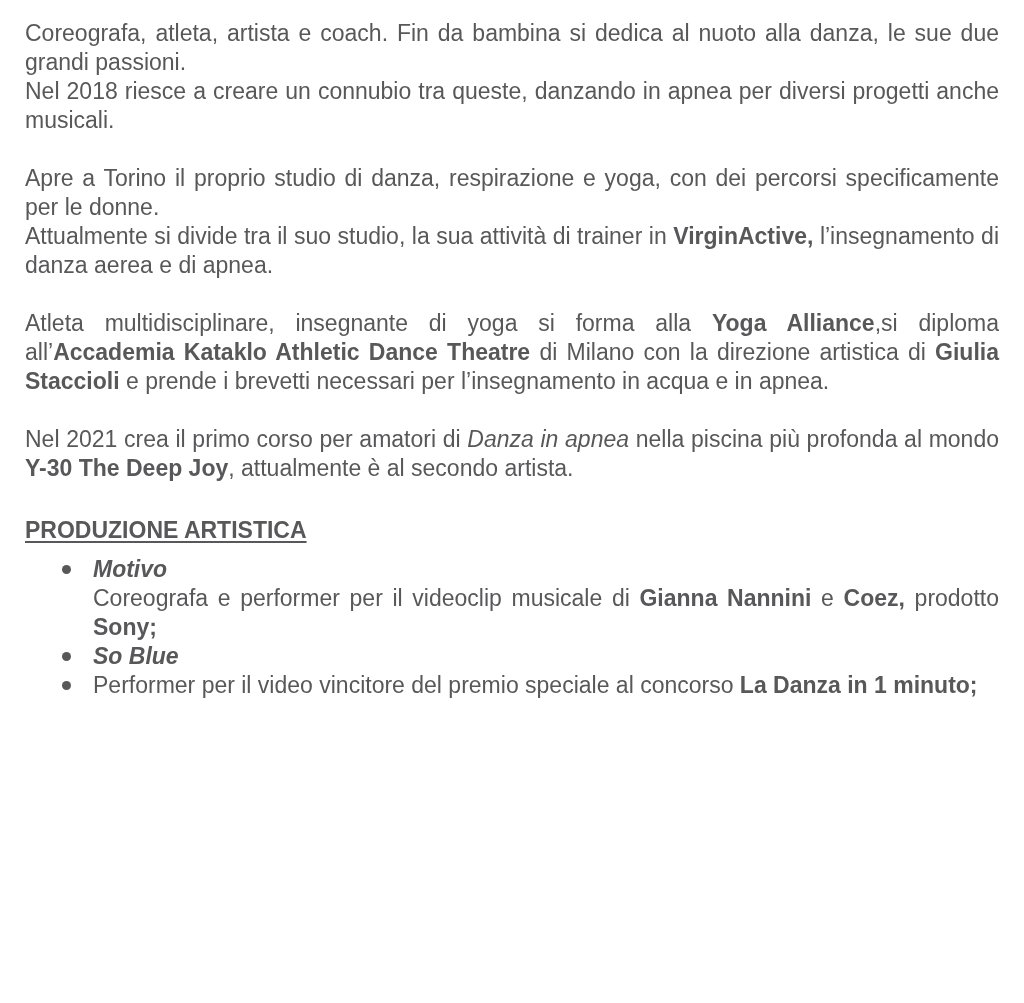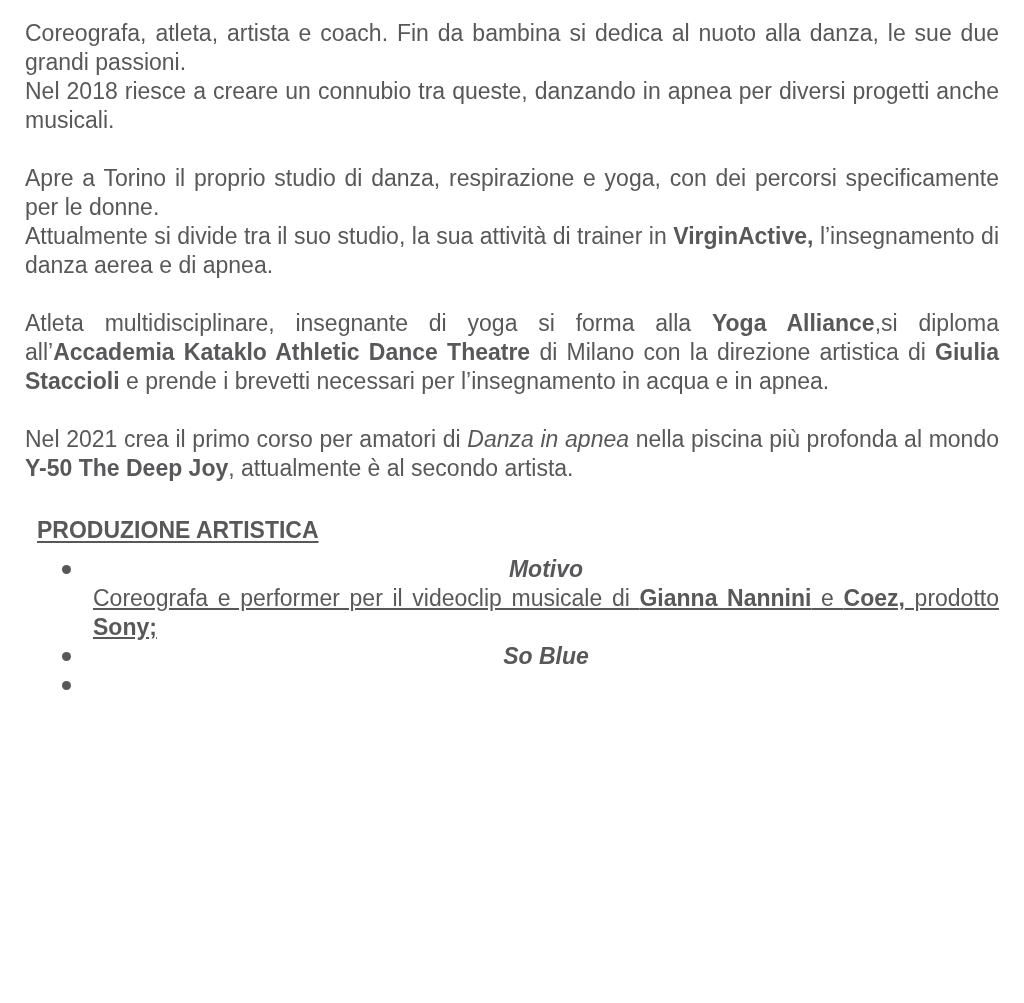--- a/index.html
+++ b/index.html
@@ -29,21 +29,20 @@
   }
   .heading {
     margin: 33px 0 0 0;
     font-size: 23px;
     line-height: 29px;
     font-weight: bold;
   }
   .heading-text {
     text-decoration: underline;
     text-underline-offset: 3px;
-    margin-left: 12px;
   }
   .prod-list {
     list-style: none;
     margin: 10px 0 0 0;
     padding: 0;
   }
   .item {
     position: relative;
     padding-left: 68px;
   }
@@ -52,58 +51,57 @@
     left: 37px;
     top: 10px;
     width: 9px;
     height: 9px;
     border-radius: 50%;
     background: #58585a;
   }
   .item-title {
     font-weight: bold;
     font-style: italic;
-    text-align: center;
   }
   .item-desc {
     text-align: justify;
-    text-decoration: underline;
   }
   b { font-weight: bold; font-style: normal; }
   i.run { font-style: italic; font-weight: normal; }
 </style>
 </head>
 <body>
 
 <div class="page">
 
   <p class="para"><span>Coreografa, atleta, artista e coach. Fin da bambina si dedica al nuoto alla danza, le sue due grandi passioni.
 Nel 2018 riesce a creare un connubio tra queste, danzando in apnea per diversi progetti anche musicali.</span></p>
 
   <p class="para"><span>Apre a Torino il proprio studio di danza, respirazione e yoga, con dei percorsi specificamente per le donne.
 Attualmente si divide tra il suo studio, la sua attività di trainer in </span><b>VirginActive,</b><span> l’insegnamento di danza aerea e di apnea.</span></p>
 
   <p class="para"><span>Atleta multidisciplinare, insegnante di yoga si forma alla </span><b>Yoga Alliance</b><span>,si diploma all’</span><b>Accademia Kataklo Athletic Dance Theatre</b><span> di Milano con la direzione artistica di </span><b>Giulia Staccioli</b><span> e prende i brevetti necessari per l’insegnamento in acqua e in apnea.</span></p>
 
-  <p class="para"><span>Nel 2021 crea il primo corso per amatori di </span><i class="run">Danza in apnea</i><span> nella piscina più profonda al mondo </span><b>Y-50 The Deep Joy</b><span>, attualmente è al secondo artista.</span></p>
+  <p class="para"><span>Nel 2021 crea il primo corso per amatori di </span><i class="run">Danza in apnea</i><span> nella piscina più profonda al mondo </span><b>Y-30 The Deep Joy</b><span>, attualmente è al secondo artista.</span></p>
 
   <h2 class="heading"><span class="heading-text">PRODUZIONE ARTISTICA</span></h2>
 
   <ul class="prod-list">
 
     <li class="item">
       <span class="bullet-dot"></span>
       <div class="item-title">Motivo</div>
       <div class="item-desc"><span>Coreografa e performer per il videoclip musicale di </span><b>Gianna Nannini</b><span> e </span><b>Coez,</b><span> prodotto </span><b>Sony;</b></div>
     </li>
 
     <li class="item">
       <span class="bullet-dot"></span>
       <div class="item-title">So Blue</div>
     </li>
 
     <li class="item">
       <span class="bullet-dot"></span>
+      <div class="item-desc"><span>Performer per il video vincitore del premio speciale al concorso </span><b>La Danza in 1 minuto;</b></div>
     </li>
 
 
   </ul>
 </div>
 
 </body></html>

